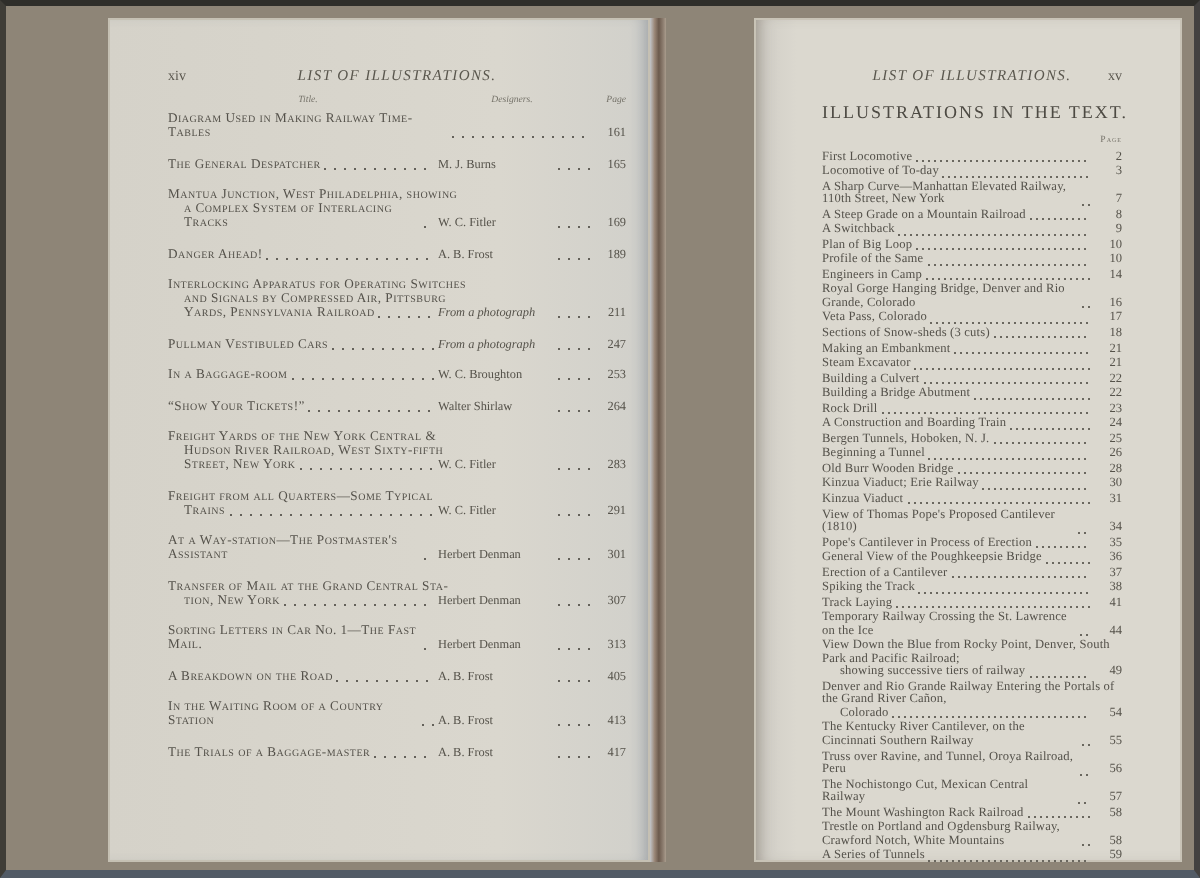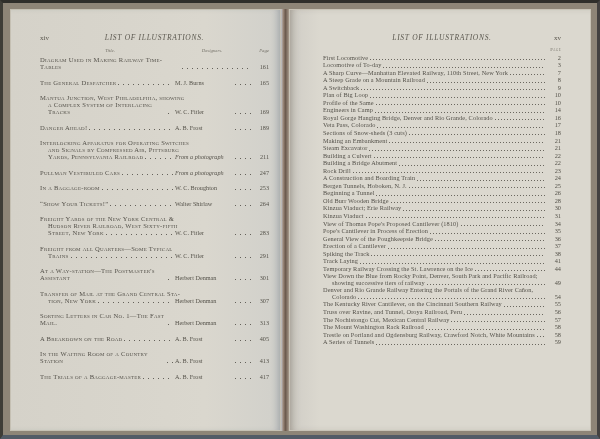--- a/index.html
+++ b/index.html
@@ -9,21 +9,21 @@
     border-top:3px solid #2f2e2a;
     border-left:3px solid #3f3d37;
     border-right:3px solid #434140;
     border-bottom:4px solid #525b66;
     padding:6px 6px 4px 7px;
     display:flex;
     font-family:"Liberation Serif", serif;
   }
   .page {
     background:#d9d6cd; height:100%; box-sizing:border-box; position:relative;
-    color:#55524a; overflow:hidden;
+    color:#55524a; overflow:hidden;margin-left:44px;
   }
   .page.left {
     width:271px; padding:24px 12px 0 30px;
     background:linear-gradient(90deg,#d5d2c9 0%, #dad7ce 72%, #d2d1cb 96%, #c9cac8 100%);
     box-shadow: inset 0 0 0 1px #c5c0b3, inset -5px 0 7px -3px rgba(100,108,118,.45);
   }
   .gutter {
     width:8px; height:100%;
     background:linear-gradient(90deg,#c2c5c9 0%, #9b8879 28%, #6b5a4d 55%, #8d7e70 82%, #a99c8d 100%);
   }
@@ -252,20 +252,21 @@
   </div>
 
   <div class="gutter"></div>
 
   <div class="page right">
     <div class="runhead-row">
       <span class="spacer"></span>
       <span class="runhead">LIST OF ILLUSTRATIONS.</span>
       <span class="folio fr">xv</span>
     </div>
+    <h2 class="sec-title">ILLUSTRATIONS IN THE TEXT.</h2>
     <div class="page-label">Page</div>
     <div id="right-list">
         <div class="rrow">
           <div class="rline">
             <span class="rt">First Locomotive</span>
             <span class="rldr"></span>
             <span class="rp">2</span>
           </div>
         </div>
         <div class="rrow">

